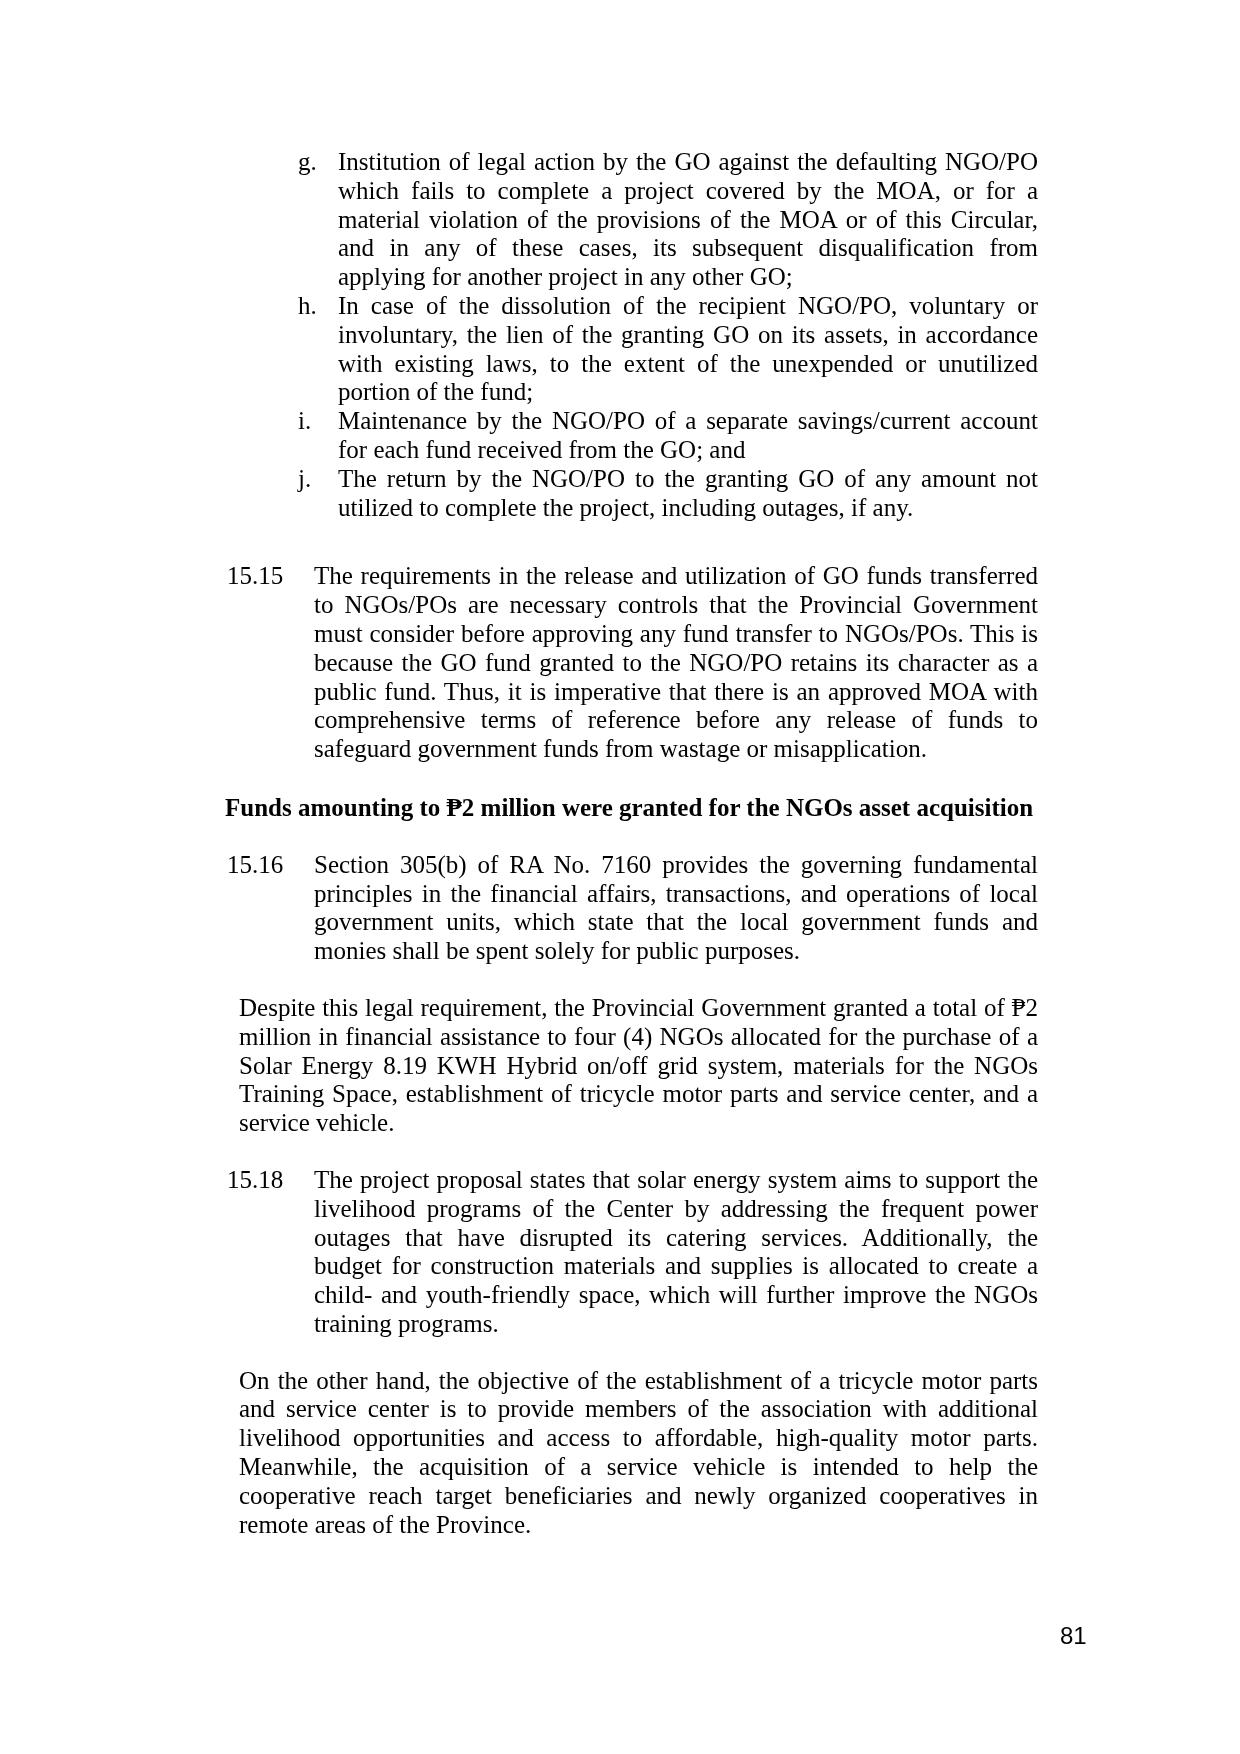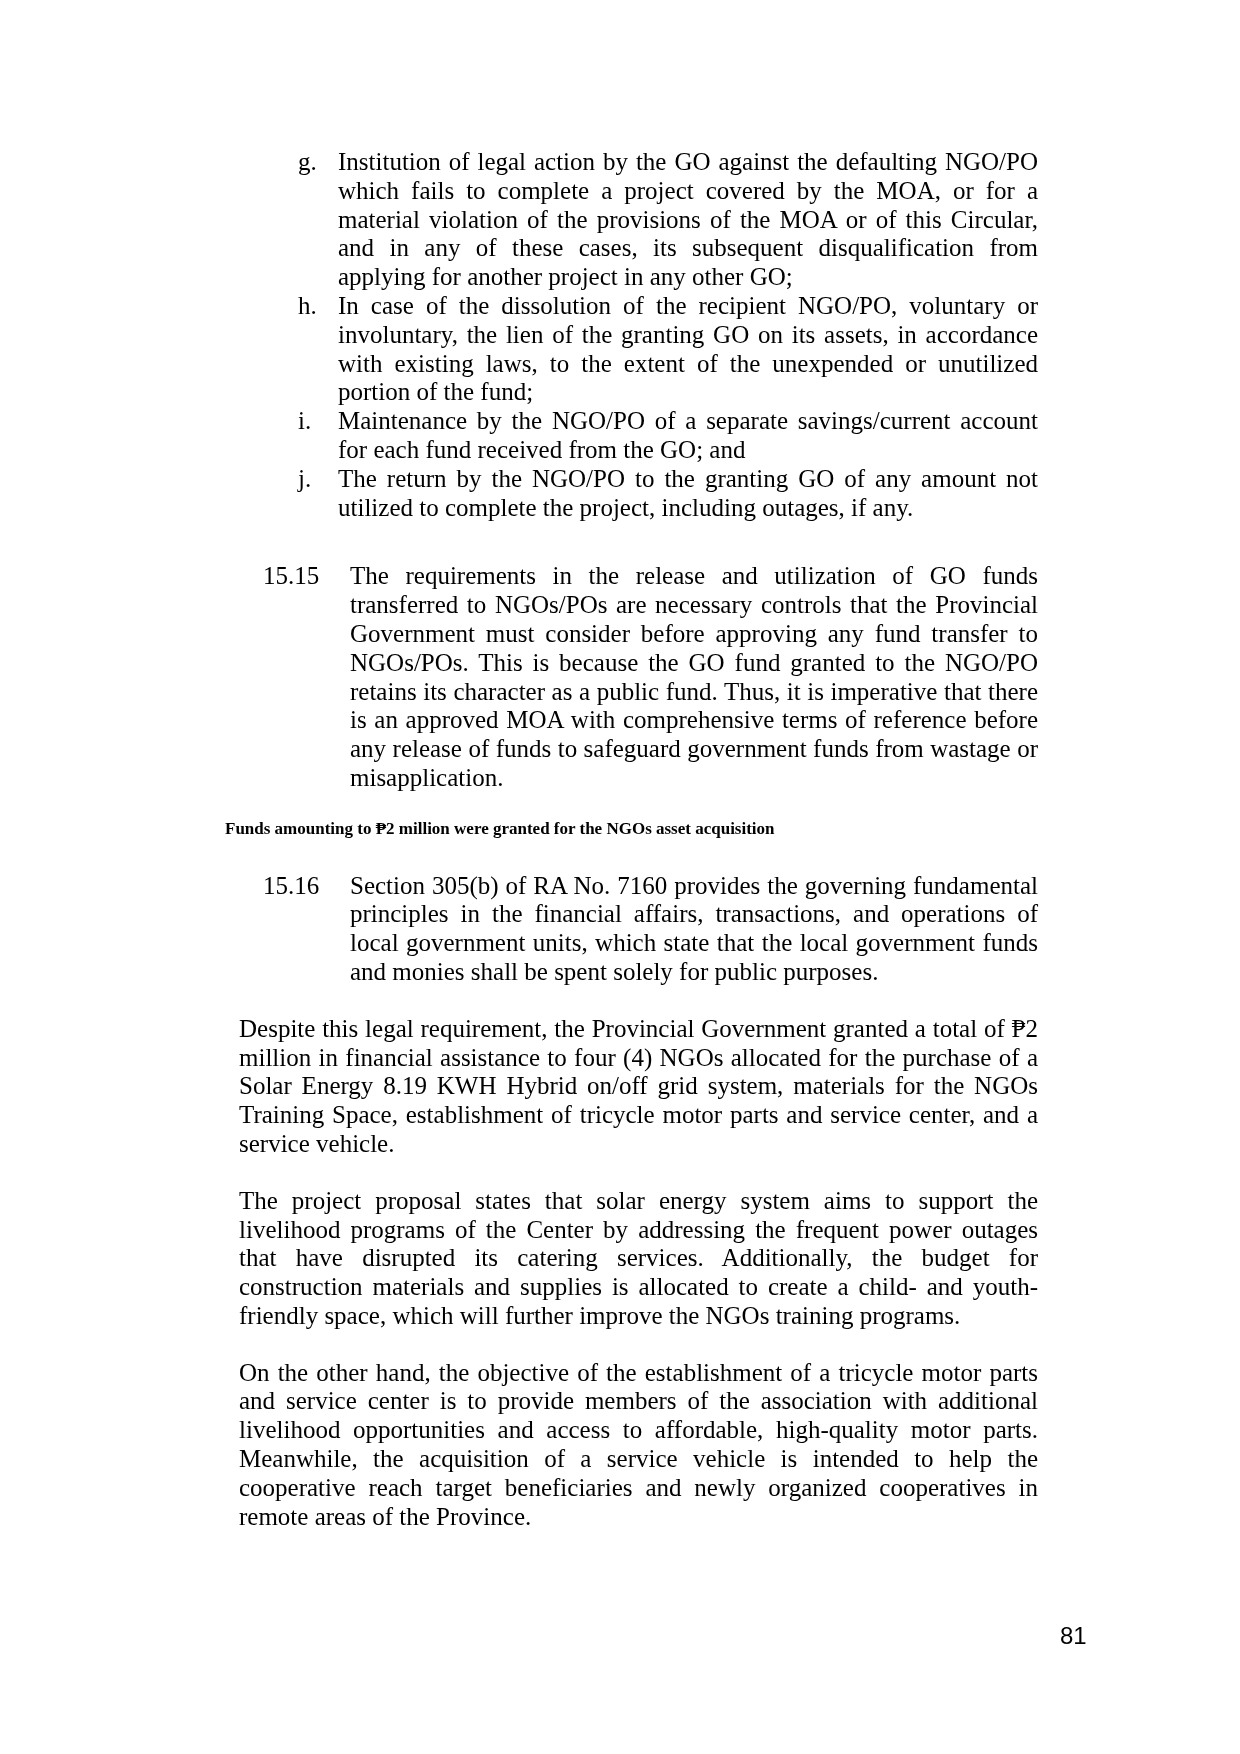--- a/index.html
+++ b/index.html
@@ -26,25 +26,25 @@
     display: flex;
     margin-left: 71px;
   }
   .li-letter { flex: 0 0 40px; }
   .li-text  { flex: 1; text-align: justify; }
   .num-para {
     display: flex;
     margin-top: 28px;
   }
   .num-para.first-after-list { margin-top: 40px; }
-  .p-num  { flex: 0 0 75px; margin-left: 36px; }
+  .p-num  { flex: 0 0 75px; }
   .p-text { flex: 1; text-align: justify; margin-left: 12px; }
   .section-heading {
-    margin: 22px 0 0 -2px;
-    font-size: 17px;
+    margin: 30px 0 0 -2px;
+    font-size: 25px;
     line-height: 28.8px;
     font-weight: bold;
   }
   .page-number {
     position: absolute;
     left: 1060px;
     top: 1622px;
     font-family: "Liberation Sans", sans-serif;
     font-size: 24px;
     line-height: 28px;
@@ -85,20 +85,21 @@
     <div class="num-para">
       <span class="p-num">15.16</span>
       <span class="p-text">Section 305(b) of RA No. 7160 provides the governing fundamental principles in the financial affairs, transactions, and operations of local government units, which state that the local government funds and monies shall be spent solely for public purposes.</span>
     </div>
 
     <div class="num-para">
       <span class="p-text">Despite this legal requirement, the Provincial Government granted a total of ₱2 million in financial assistance to four (4) NGOs allocated for the purchase of a Solar Energy 8.19 KWH Hybrid on/off grid system, materials for the NGOs Training Space, establishment of tricycle motor parts and service center, and a service vehicle.</span>
     </div>
 
     <div class="num-para">
+      <span class="p-num">15.18</span>
       <span class="p-text">The project proposal states that solar energy system aims to support the livelihood programs of the Center by addressing the frequent power outages that have disrupted its catering services. Additionally, the budget for construction materials and supplies is allocated to create a child- and youth-friendly space, which will further improve the NGOs training programs.</span>
     </div>
 
     <div class="num-para">
       <span class="p-text">On the other hand, the objective of the establishment of a tricycle motor parts and service center is to provide members of the association with additional livelihood opportunities and access to affordable, high-quality motor parts. Meanwhile, the acquisition of a service vehicle is intended to help the cooperative reach target beneficiaries and newly organized cooperatives in remote areas of the Province.</span>
     </div>
 
   </div>
 
   <div class="page-number">81</div>

